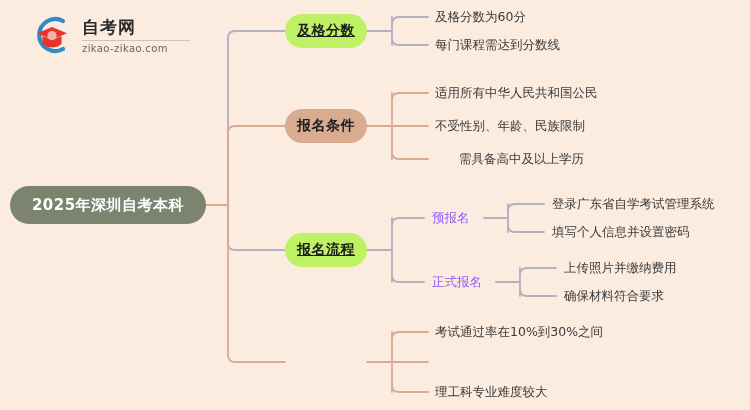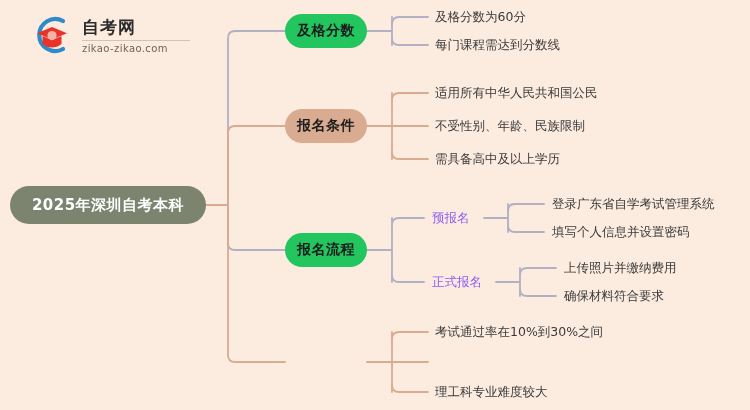--- a/index.html
+++ b/index.html
@@ -92,21 +92,21 @@
   }
   .branch-node {
     width: 82px;
     height: 34px;
     border-radius: 17px;
     font-size: 14px;
     font-weight: bold;
     color: #1d1d1d;
     letter-spacing: 0.5px;
   }
-  .branch-violet { background: #22c55e; }
+  .branch-violet { background: #bef264; text-decoration: underline; }
   .branch-tan    { background: #d9ab90; }
 
   .sub-node {
     font-size: 12.5px;
     color: #8b5cf6;
     white-space: nowrap;
     justify-content: flex-start;
   }
   .leaf-node {
     font-size: 12.5px;
@@ -199,21 +199,21 @@
 
   <div class="node branch-node branch-tan" style="left:285px; top:109px;">
     <span>报名条件</span>
   </div>
   <div class="node leaf-node" style="left:435px; top:82px; width:250px; height:22px;">
     <span>适用所有中华人民共和国公民</span>
   </div>
   <div class="node leaf-node" style="left:435px; top:115px; width:250px; height:22px;">
     <span>不受性别、年龄、民族限制</span>
   </div>
-  <div class="node leaf-node" style="left:435px; top:148px; width:250px; height:22px;">
+  <div class="node leaf-node" style="left:459px; top:148px; width:250px; height:22px;">
     <span>需具备高中及以上学历</span>
   </div>
 
   <div class="node branch-node branch-violet" style="left:285px; top:233px;">
     <span>报名流程</span>
   </div>
   <div class="node sub-node" style="left:432px; top:207px; width:60px; height:22px;">
     <span>预报名</span>
   </div>
   <div class="node sub-node" style="left:432px; top:271px; width:70px; height:22px;">

